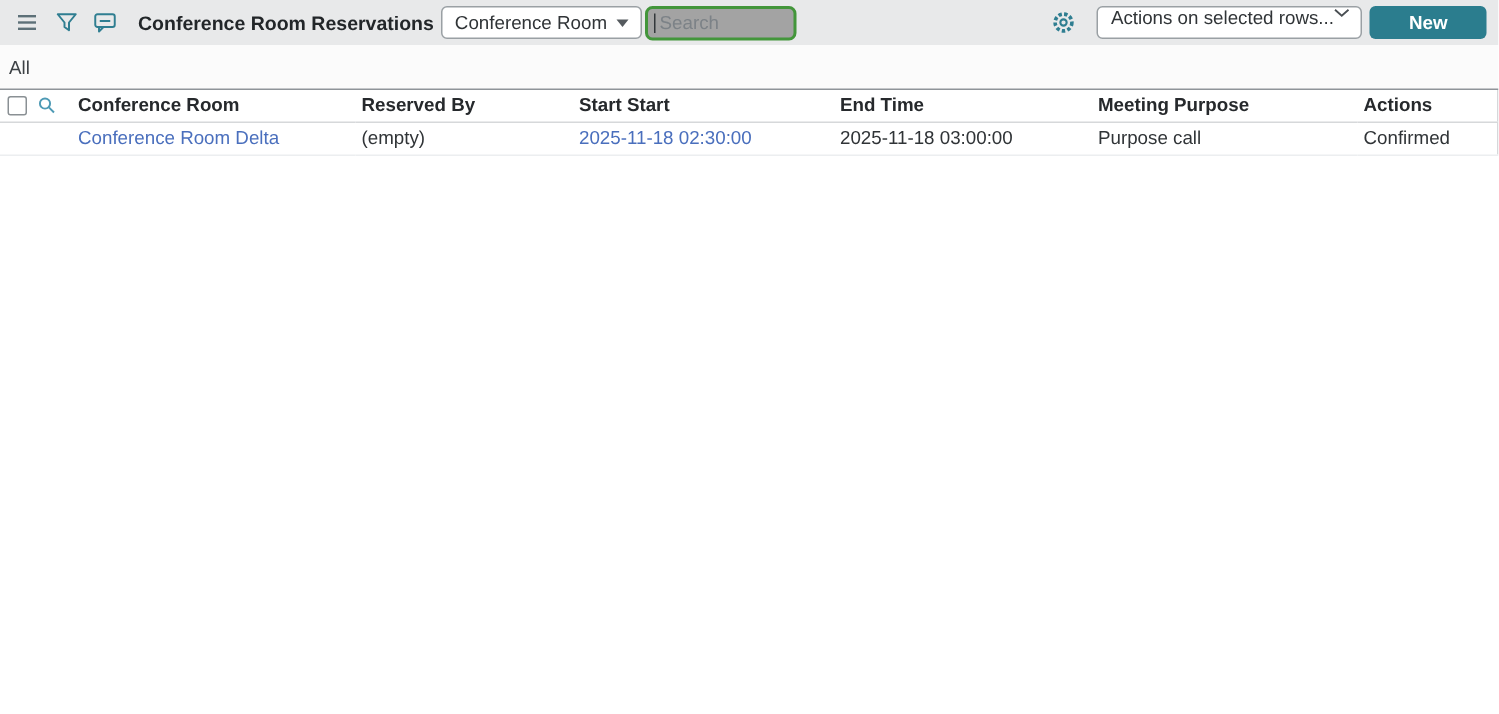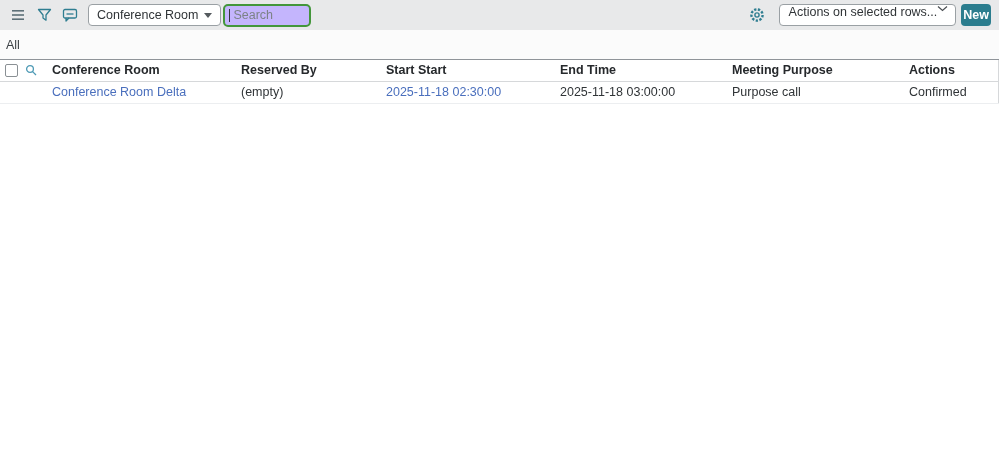--- a/index.html
+++ b/index.html
@@ -35,38 +35,38 @@
     padding:0 8px; font-size:12.5px; color:#303437; cursor:pointer;
     margin-right:2px; white-space:nowrap; flex-shrink:0;
     font-family:"Liberation Sans", sans-serif;
   }
   .tri-down{
     width:0; height:0; border-left:4px solid transparent; border-right:4px solid transparent;
     border-top:5px solid #555a5e; display:inline-block;
   }
   .search-wrap{ position:relative; flex-shrink:0; }
   .search-wrap input{
-    width:88px; height:23px; border:2px solid var(--green); border-radius:5px;
-    padding:0 6px 0 8px; font-size:12.5px; outline:none; background:#c4b5fd;
+    width:101px; height:23px; border:2px solid var(--green); border-radius:5px;
+    padding:0 6px 0 8px; font-size:12.5px; outline:none; background:#a3a3a3;
     font-family:"Liberation Sans", sans-serif; color:#303437;
   }
   .search-wrap input::placeholder{ color:#7c8287; opacity:1; }
   .caret{
     position:absolute; left:6px; top:5px; width:1px; height:13px; background:#33383b;
   }
   .spacer{ flex:1 1 auto; }
   .actions-select{
     height:22px; min-width:149px; background:#fff; border:1px solid #9aa0a4; border-radius:4px;
     display:inline-flex; justify-content:space-between;
     padding:0 7px 0 9px; font-size:12.5px; color:#303437; cursor:pointer;
     margin:0 5px 0 10px; white-space:nowrap; flex-shrink:0;
   }
   .new-btn{
     height:22px; background:var(--teal); color:#fff; border:none; border-radius:4px;
-    font-size:12.5px; font-weight:700; padding:0 2px; cursor:pointer; flex-shrink:0;
+    font-size:12.5px; font-weight:700; padding:0 26px; cursor:pointer; flex-shrink:0;
     font-family:"Liberation Sans", sans-serif;
   }
 
   
   .breadcrumb-row{
     height:30px; background:#fbfbfb; border-bottom:1px solid #8f9499;
     display:flex; align-items:center; padding-left:6px;
   }
   .breadcrumb-row span{ font-size:12.5px; color:#3c4145; cursor:pointer; }
 
@@ -113,20 +113,21 @@
   </span>
 
   <span class="icon-btn">
     <svg width="16" height="14" viewBox="0 0 16 14">
       <rect x="1.5" y="1.5" width="13" height="8.5" rx="1.5" fill="none" stroke="#2f7e91" stroke-width="1.3"></rect>
       <path d="M4 10 L4 13 L7 10" fill="none" stroke="#2f7e91" stroke-width="1.3" stroke-linejoin="round"></path>
       <line x1="4.5" y1="6" x2="11.5" y2="6" stroke="#2f7e91" stroke-width="1.3"></line>
     </svg>
   </span>
 
+  <span class="title">Conference Room Reservations</span>
 
   <button class="selector-btn">
     <span>Conference Room</span>
     <span class="tri-down"></span>
   </button>
 
   <span class="search-wrap">
     <input type="text" placeholder="Search" style="">
     <span class="caret"></span>
   </span>

